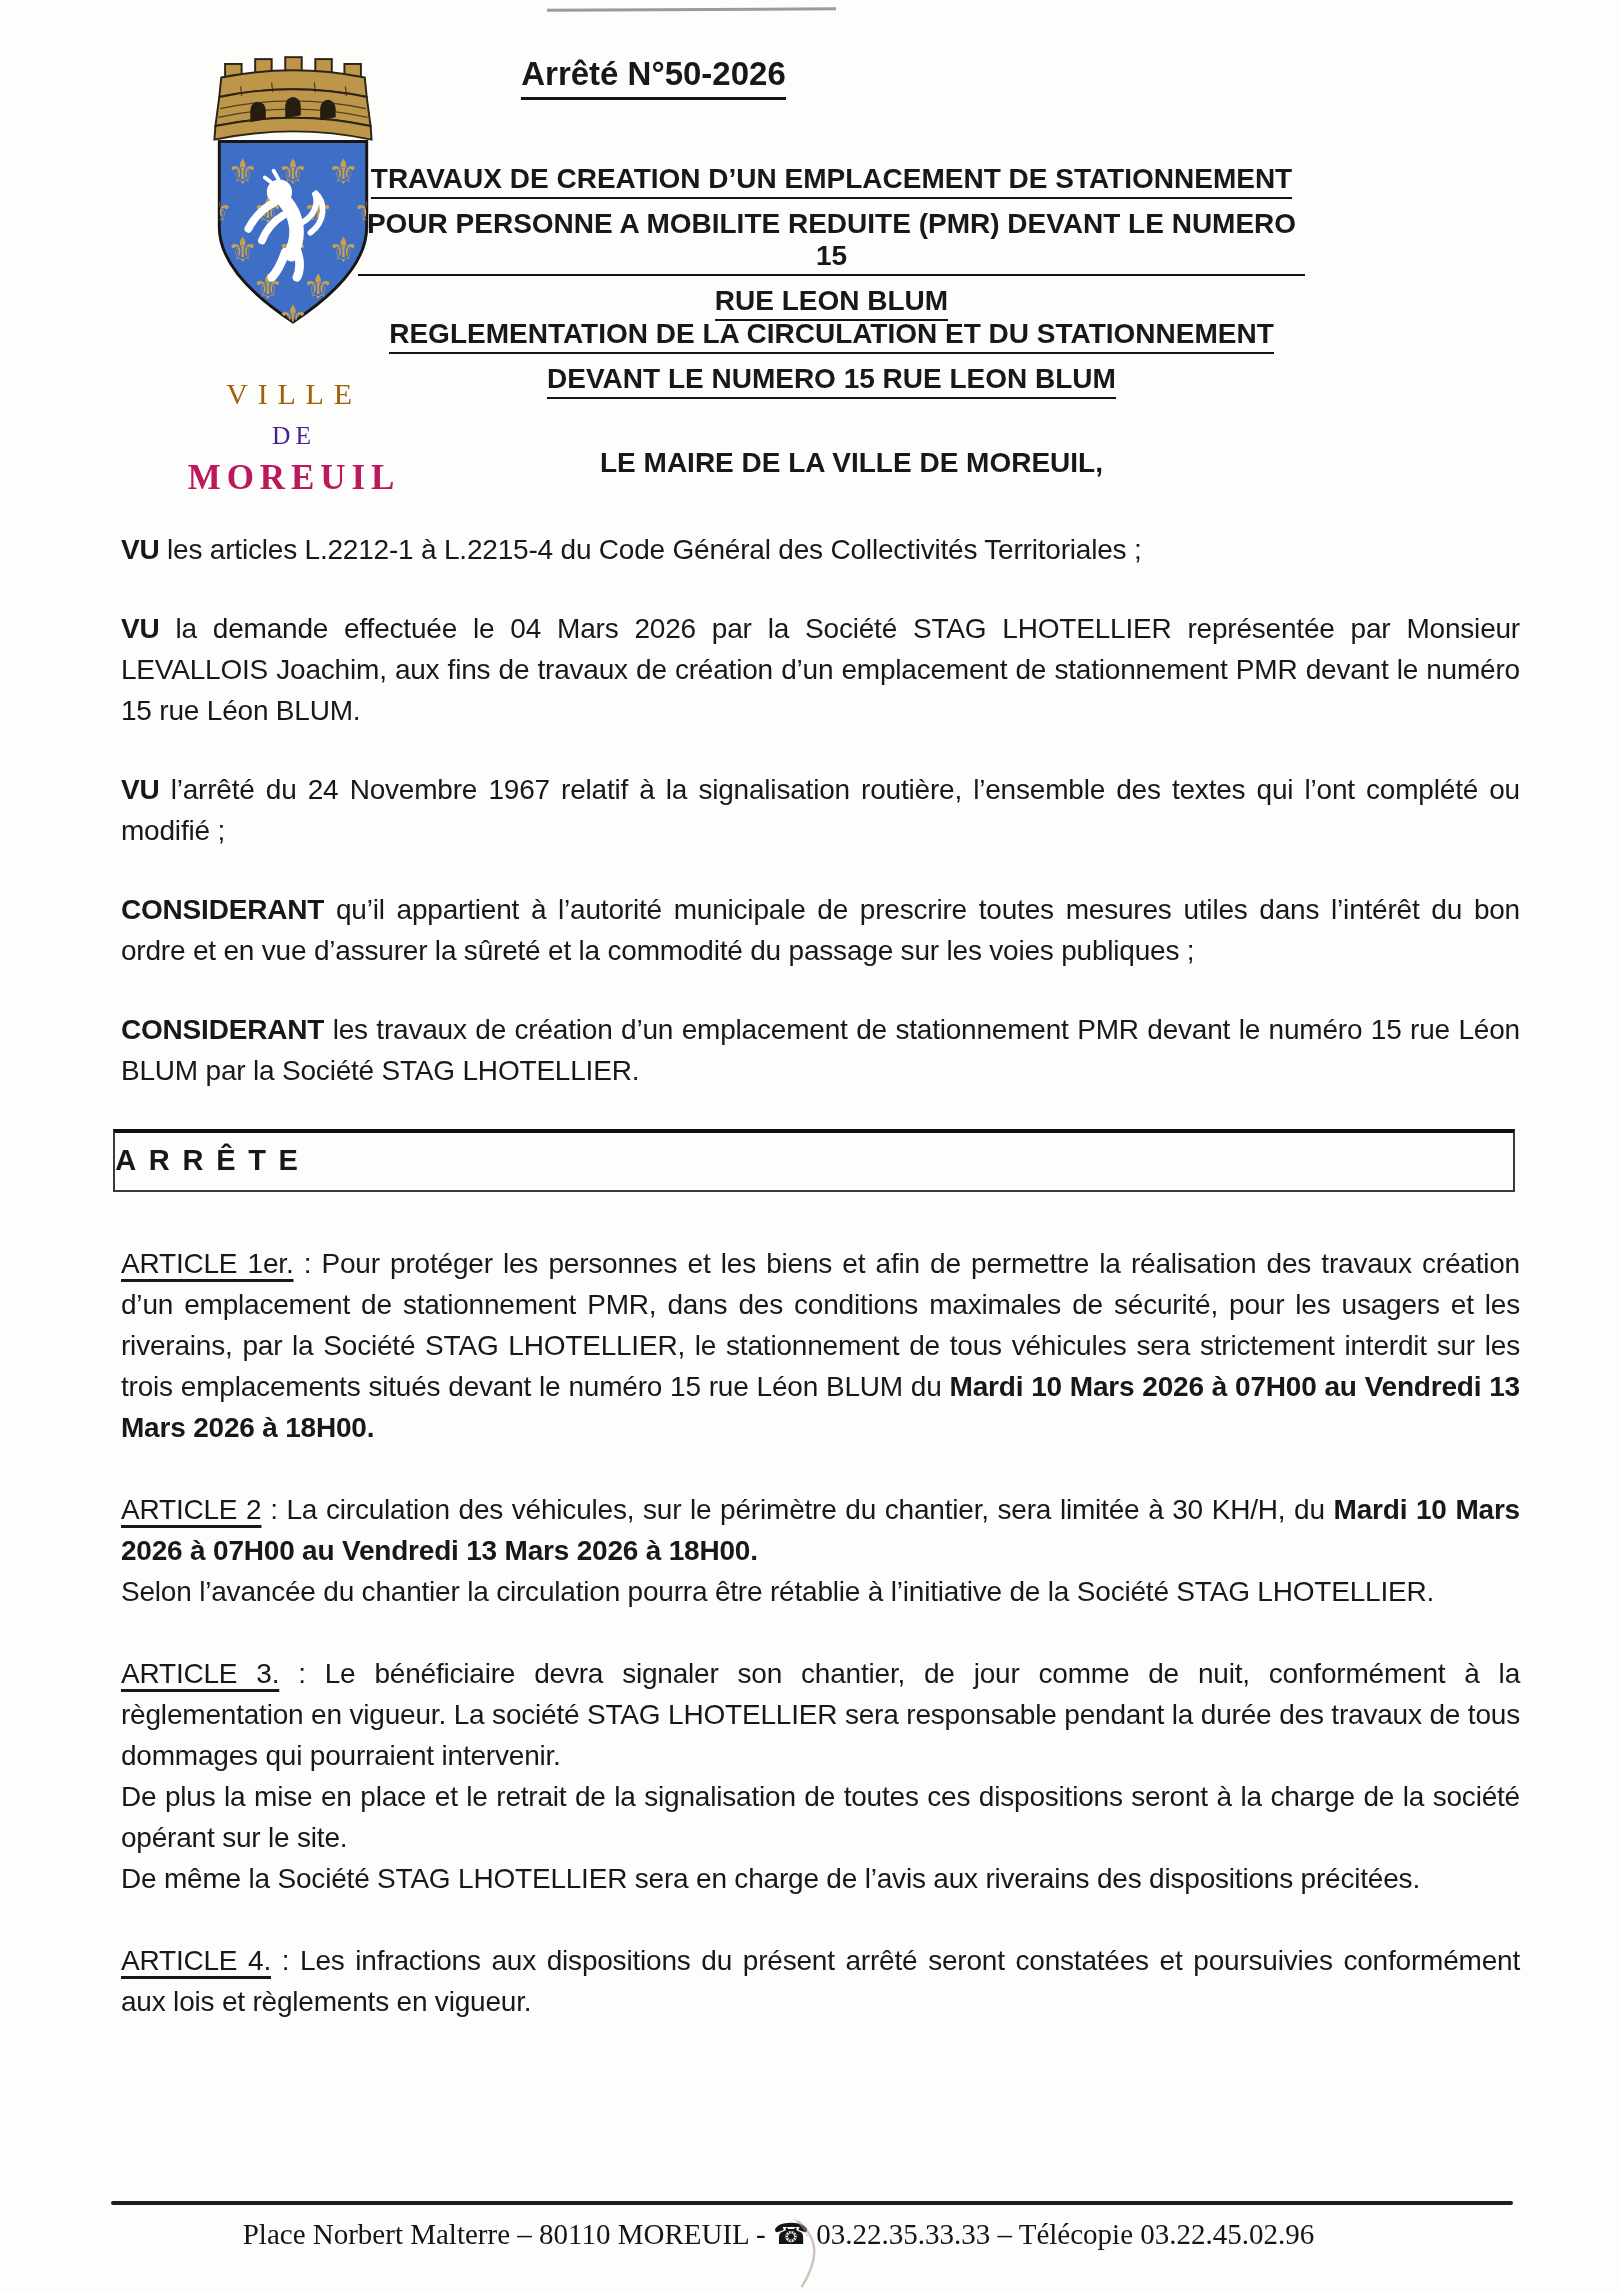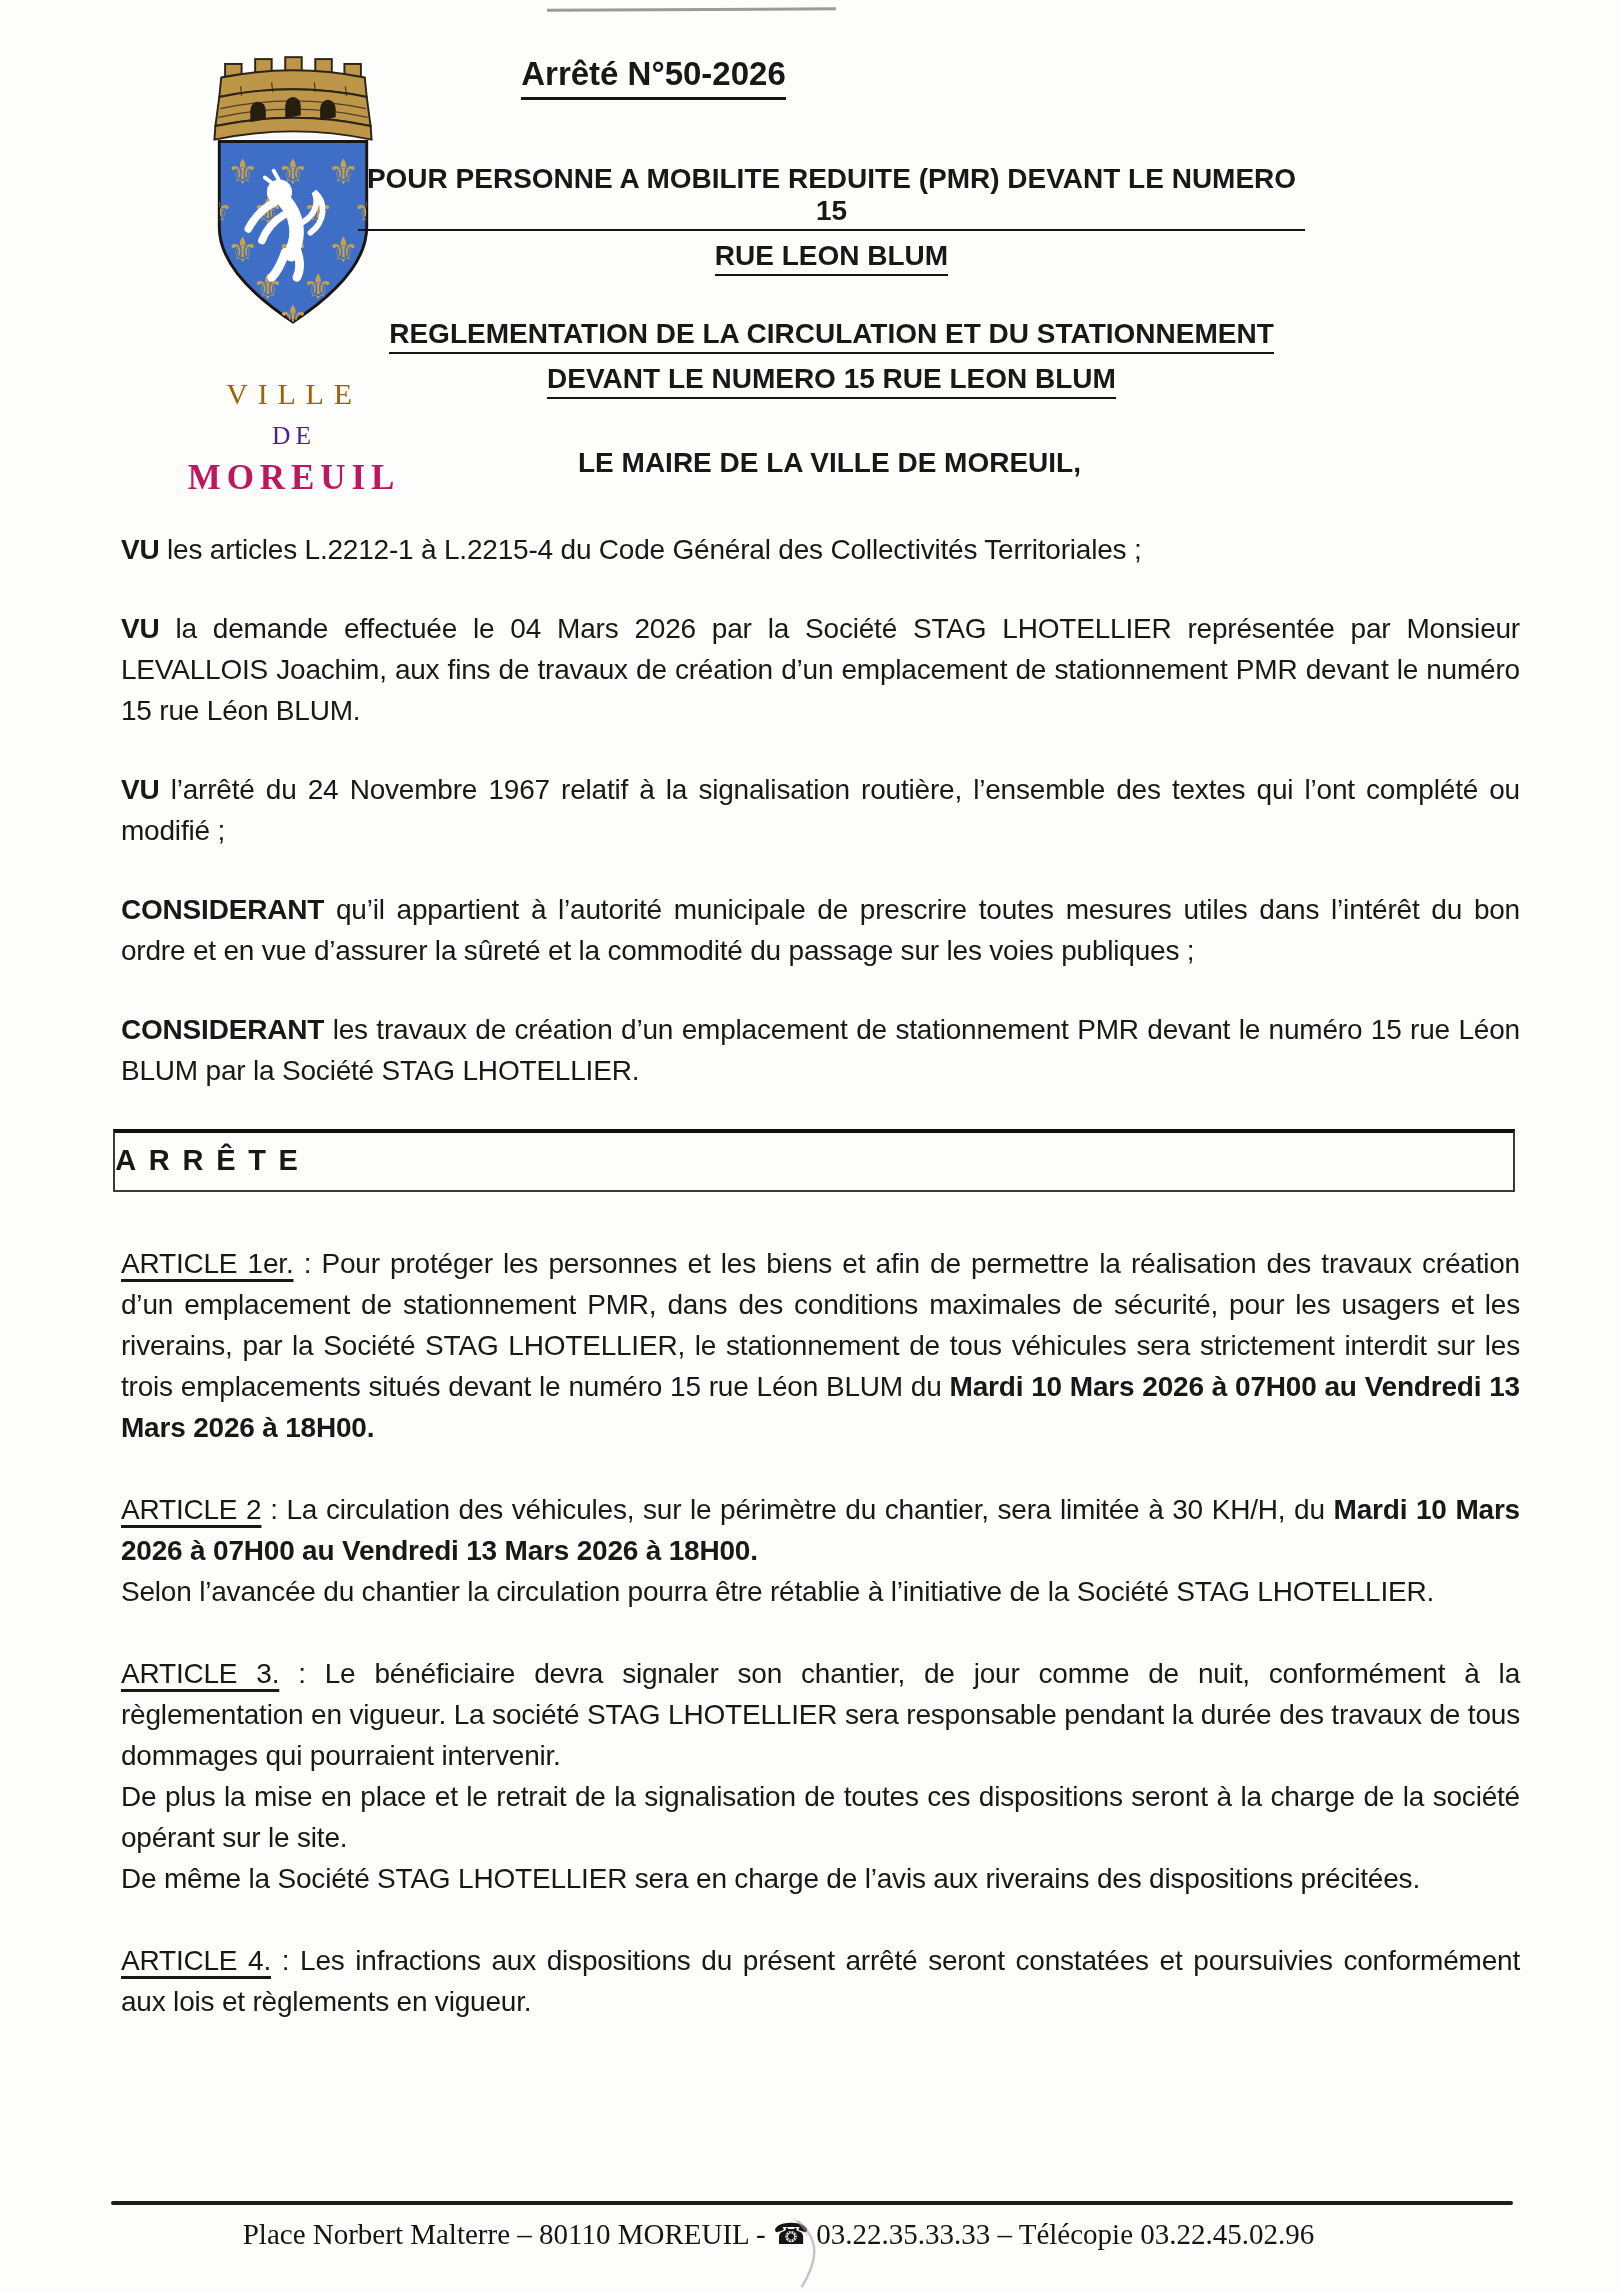--- a/index.html
+++ b/index.html
@@ -16,21 +16,21 @@
   .org-l1{font-size:30px;letter-spacing:9.8px;color:#a16207;margin-top:12px;}
   .org-l2{font-size:25.5px;letter-spacing:4.9px;color:#4c1d95;margin-top:9.8px;}
   .org-l3{font-size:35px;letter-spacing:5.9px;font-weight:bold;color:#be185d;margin-top:6.9px;}
   .doc-title{position:absolute;left:392px;top:55px;width:523px;text-align:center;font-size:33px;font-weight:bold;}
   .doc-title span{display:inline-block;padding-bottom:4px;border-bottom:3.9px solid #151515;}
   .heading-block{position:absolute;left:358px;width:947px;text-align:center;font-weight:bold;font-size:28px;line-height:32px;}
   .heading-block .hline{margin-bottom:8.8px;}
   .heading-block .hline span{display:inline-block;padding-bottom:2px;border-bottom:2.9px solid #151515;}
   .heading-a{top:163px;}
   .heading-b{top:318px;}
-  .issuer{position:absolute;left:356px;top:447px;width:947px;text-align:center;font-weight:bold;font-size:28px;}
+  .issuer{position:absolute;left:378px;top:447px;width:947px;text-align:center;font-weight:bold;font-size:28px;}
   
   .body{position:absolute;left:121px;top:529px;width:1399px;font-size:28px;line-height:41px;letter-spacing:-0.2px;}
   .body p{margin:0 0 38px 0;text-align:justify;}
   .lead{font-weight:bold;}
   .decree-box{
     border:2.9px solid #3a3a3a;border-top:4.9px solid #101010;
     margin:11.8px 4.9px 51px -7.8px;padding:6.9px 0 8.8px 0;
     text-align:left;font-weight:bold;font-size:29px;letter-spacing:12.7px;
   }
   .body p.article{margin-bottom:41px;}
@@ -115,20 +115,21 @@
     <div class="org-l1">VILLE</div>
     <div class="org-l2">DE</div>
     <div class="org-l3">MOREUIL</div>
   </div>
 
   <div class="doc-title">
     <span>Arrêté N°50-2026</span>
   </div>
 
   <div class="heading-block heading-a">
+    <div class="hline"><span>TRAVAUX DE CREATION D’UN EMPLACEMENT DE STATIONNEMENT</span></div>
     <div class="hline"><span>POUR PERSONNE A MOBILITE REDUITE (PMR) DEVANT LE NUMERO 15</span></div>
     <div class="hline"><span>RUE LEON BLUM</span></div>
   </div>
 
   <div class="heading-block heading-b">
     <div class="hline"><span>REGLEMENTATION DE LA CIRCULATION ET DU STATIONNEMENT</span></div>
     <div class="hline"><span>DEVANT LE NUMERO 15 RUE LEON BLUM</span></div>
   </div>
 
   <div class="issuer">LE MAIRE DE LA VILLE DE MOREUIL,</div>

